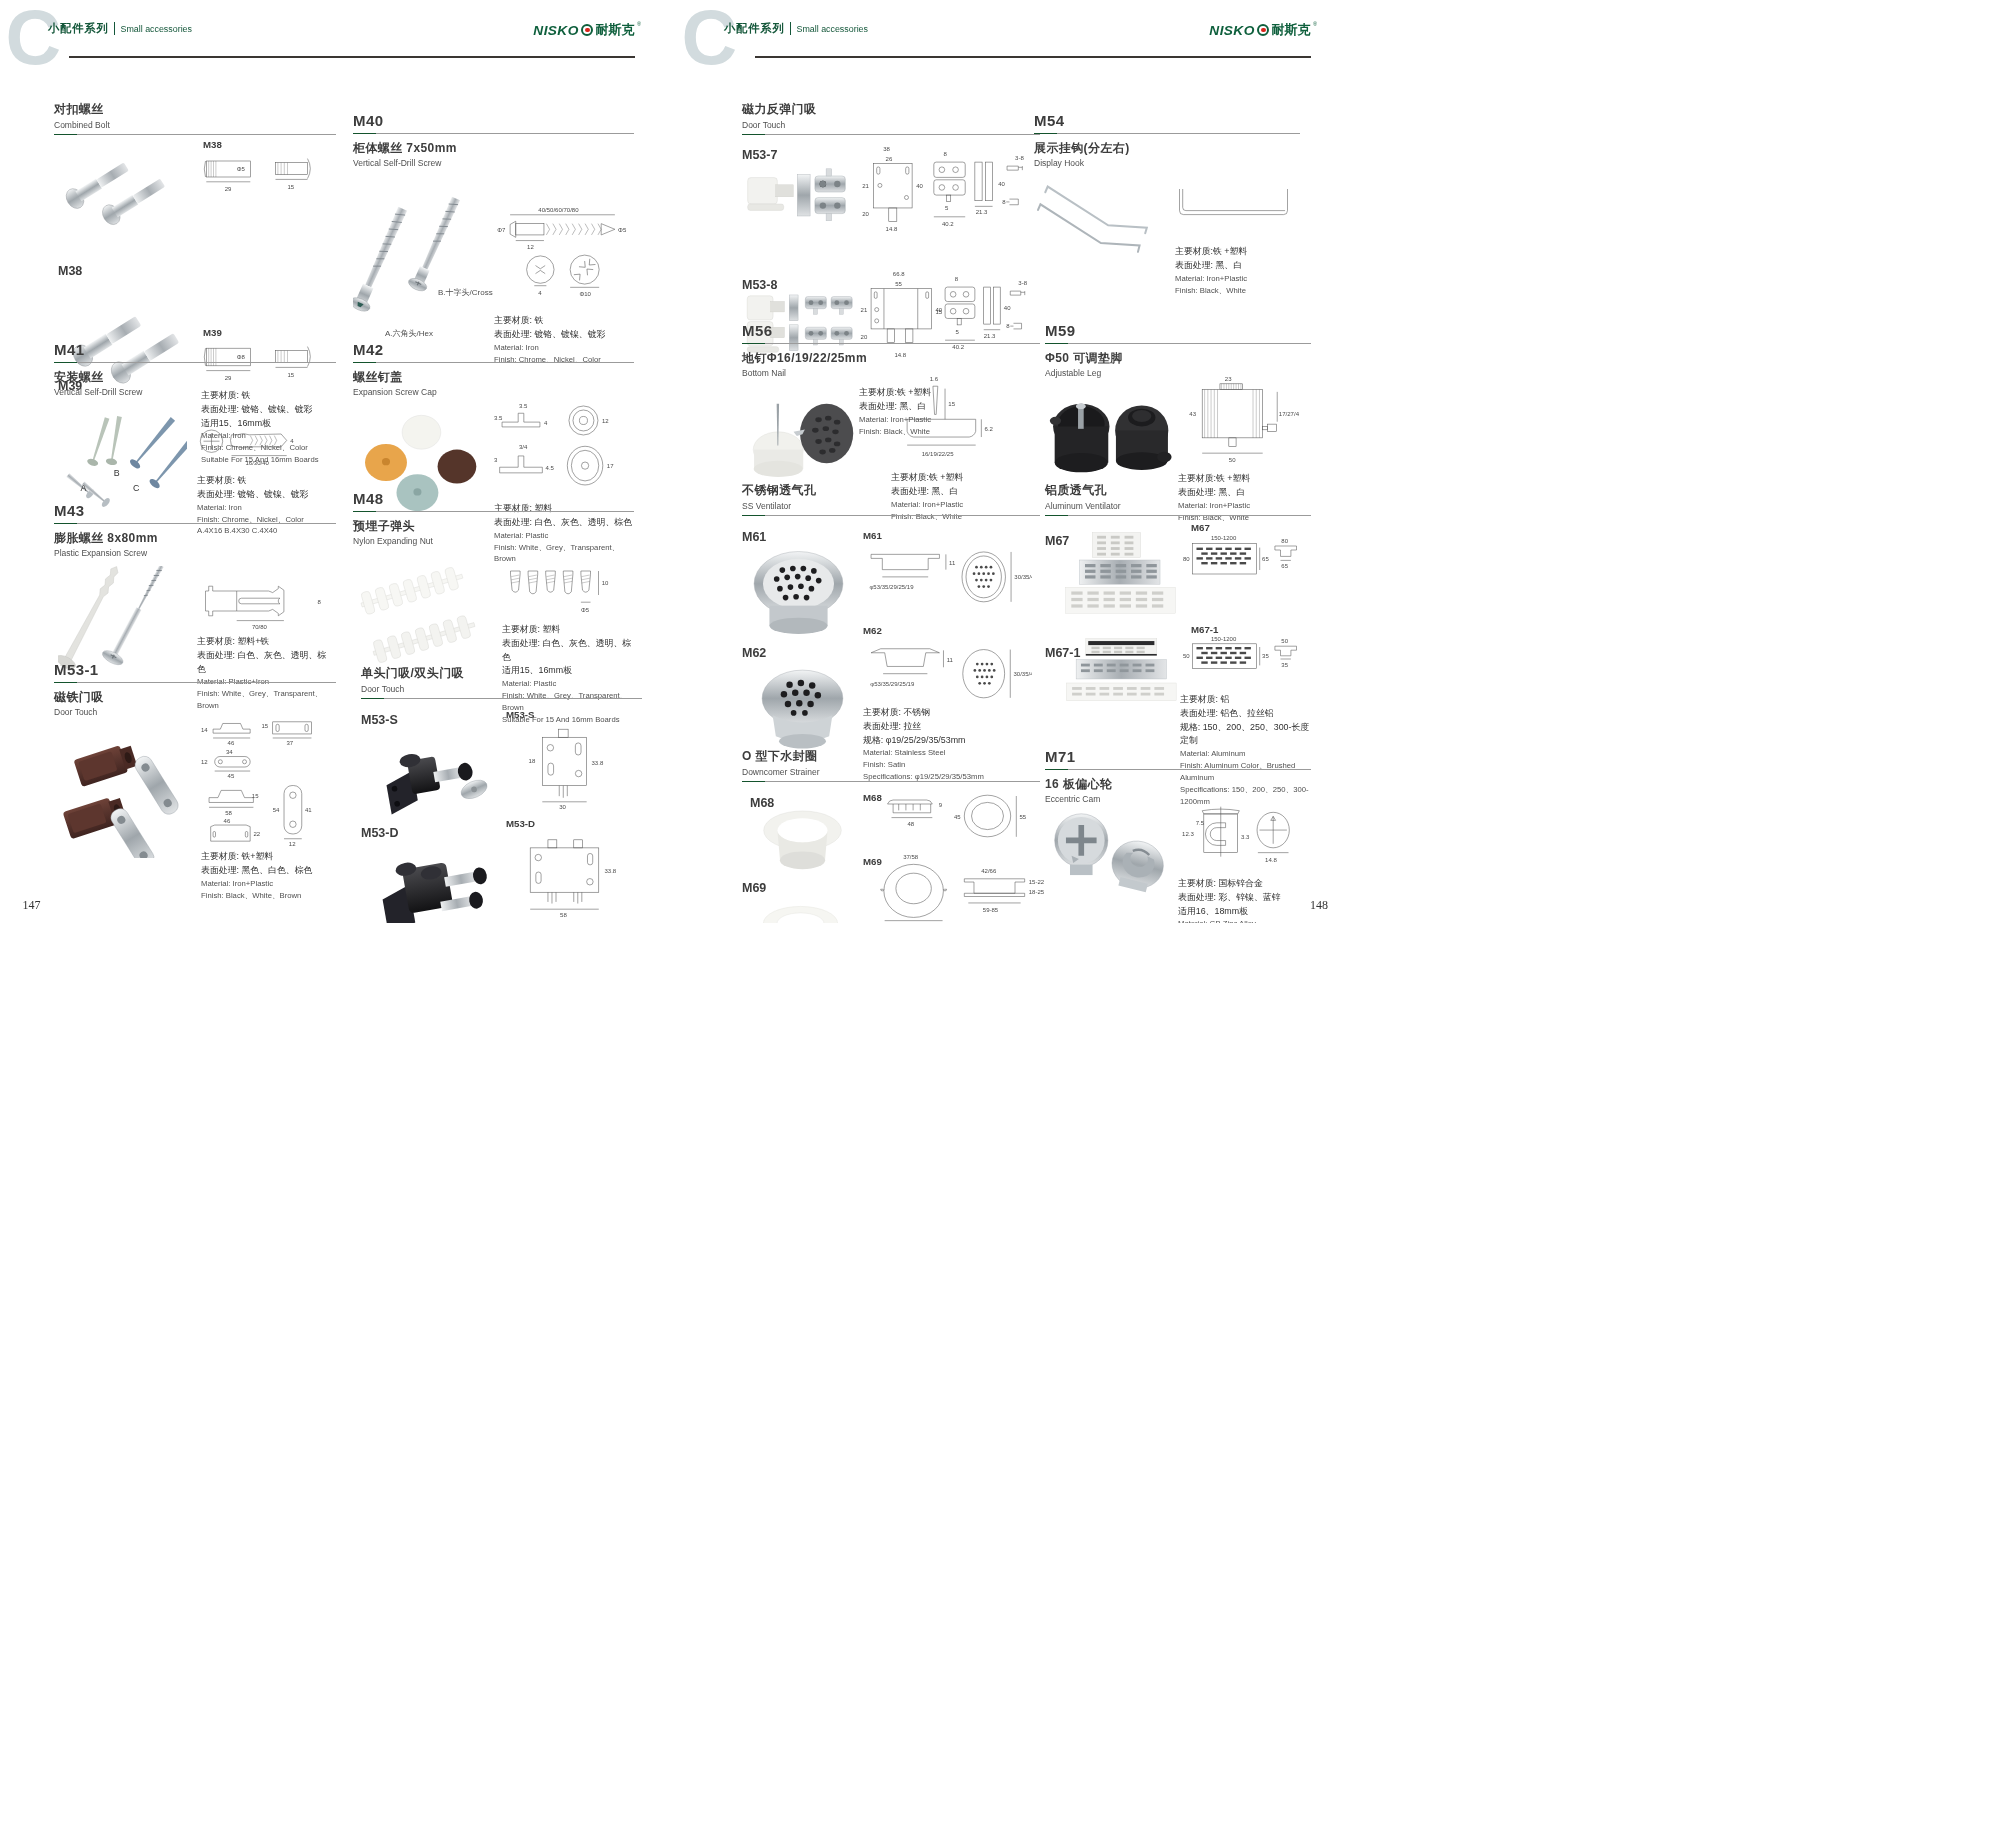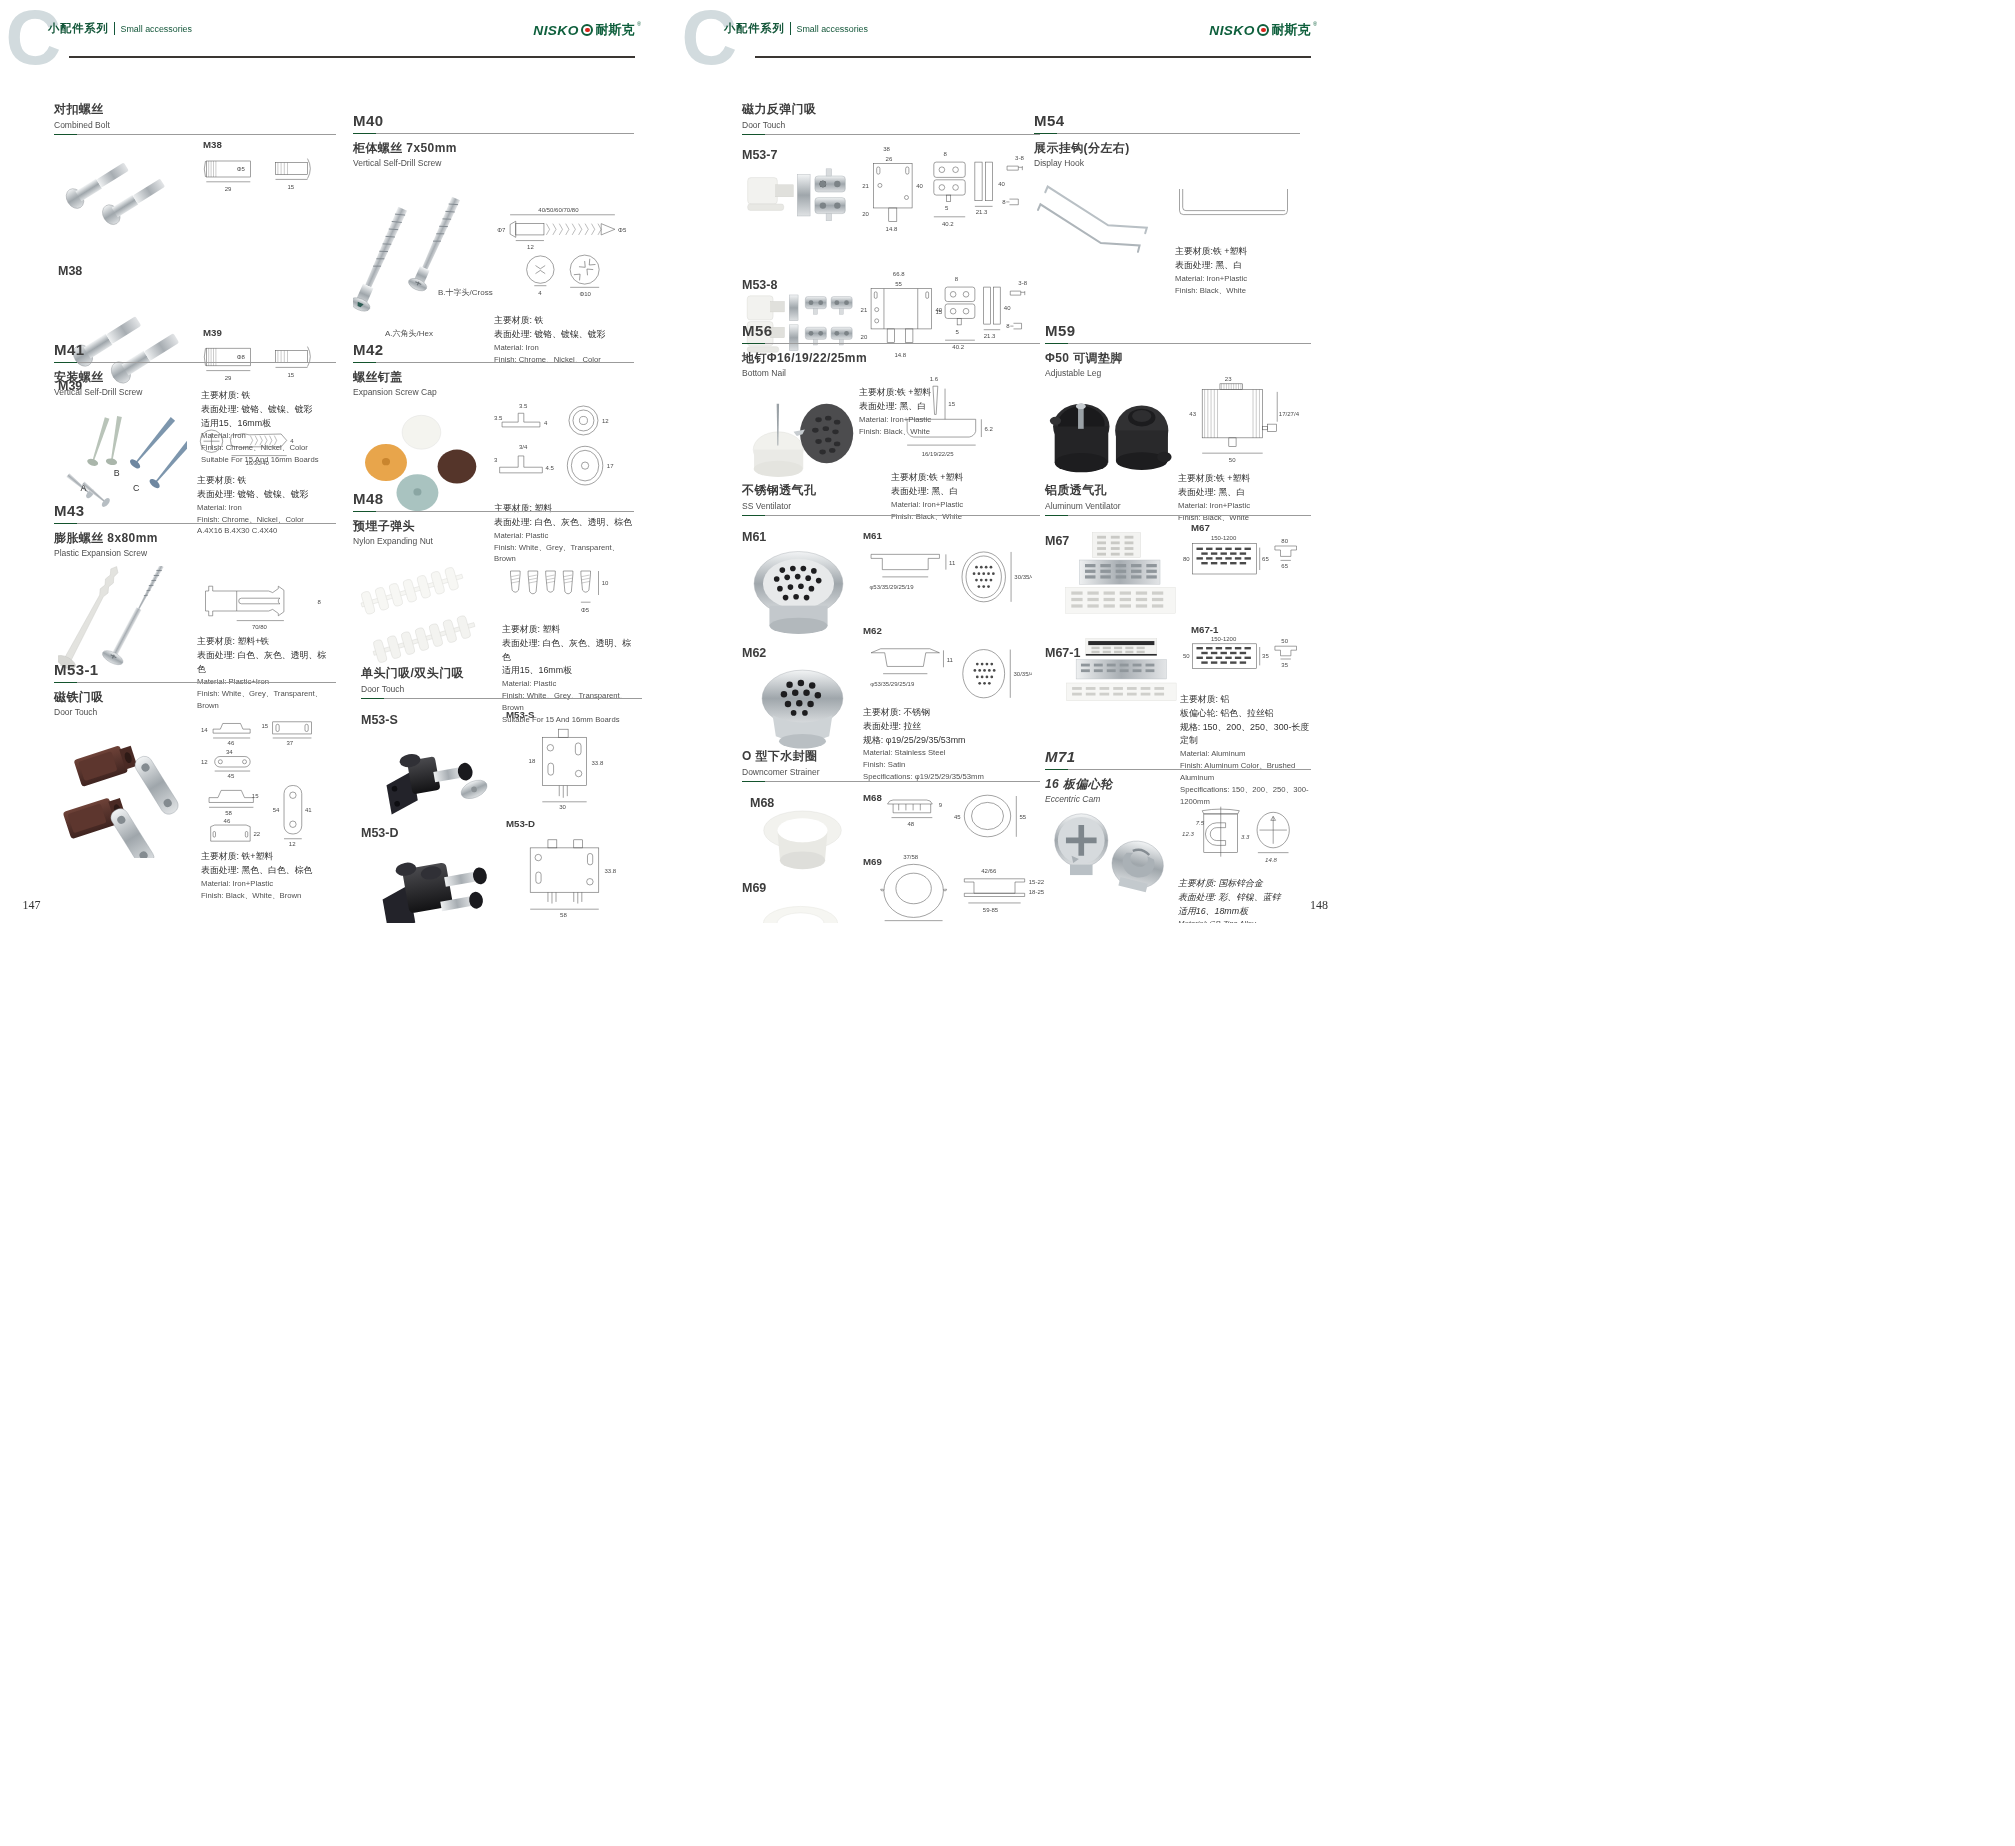--- a/index.html
+++ b/index.html
@@ -1178,21 +1178,21 @@
       <text x="6" y="58">50</text>
       <line class="ln" x1="198" y1="30" x2="198" y2="76"></line>
       <text x="204" y="58">35</text>
       <text x="252" y="20">50</text>
       <path class="ln" d="M236 28 h54 v10 h-14 v14 h-26 v-14 h-14 z"></path>
       <line class="ln" x1="250" y1="60" x2="276" y2="60"></line>
       <text x="252" y="80">35</text>
     </svg>
     <div class="specs" style="position:absolute;left:135px;top:211px;width:133px">
       <div class="c">主要材质: 铝</div>
-      <div class="c">板偏心轮: 铝色、拉丝铝</div>
+      <div class="c">表面处理: 铝色、拉丝铝</div>
       <div class="c">规格: 150、200、250、300-长度定制</div>
       <div class="e">Material: Aluminum</div>
       <div class="e">Finish: Aluminum Color、Brushed Aluminum</div>
       <div class="e">Specifications: 150、200、250、300-1200mm</div>
     </div>
   </div>
 
   <div class="sec" style="left:66px;top:748px;width:298px;">
     <div class="t-cn">O 型下水封圈</div>
     <div class="t-en">Downcomer Strainer</div>
@@ -1238,21 +1238,21 @@
       <text x="264" y="52">42/66</text>
       <path class="ln" d="M222 66 h150 v8 h-24 v28 h-102 v-28 h-24 z M222 102 h150 v8 h-150 z"></path>
       <text x="382" y="80">15-22</text>
       <text x="382" y="104">18-25</text>
       <line class="ln" x1="232" y1="126" x2="362" y2="126"></line>
       <text x="268" y="148">59-85</text>
     </svg>
 
   </div>
 
-  <div class="sec" style="left:369px;top:748px;width:266px;font-style:italic;">
+  <div class="sec" style="left:369px;top:748px;width:266px;">
     <div class="num">M71</div>
     <div class="secrule"></div>
     <div class="t-cn">16 板偏心轮</div>
     <div class="t-en">Eccentric Cam</div>
     <svg width="133" height="97" viewBox="0 0 330 240" style="position:absolute;left:0;top:56px">
       <g>
         <circle cx="90" cy="90" r="66" fill="url(#gm)" stroke="#9aa1a7"></circle>
         <circle cx="90" cy="90" r="58" fill="#d6dadd"></circle>
         <path d="M90 52 v76 M52 90 h76" stroke="#7e868c" stroke-width="14" fill="none"></path>
         <polygon points="66,128 84,136 70,146" fill="#aab1b6"></polygon>

